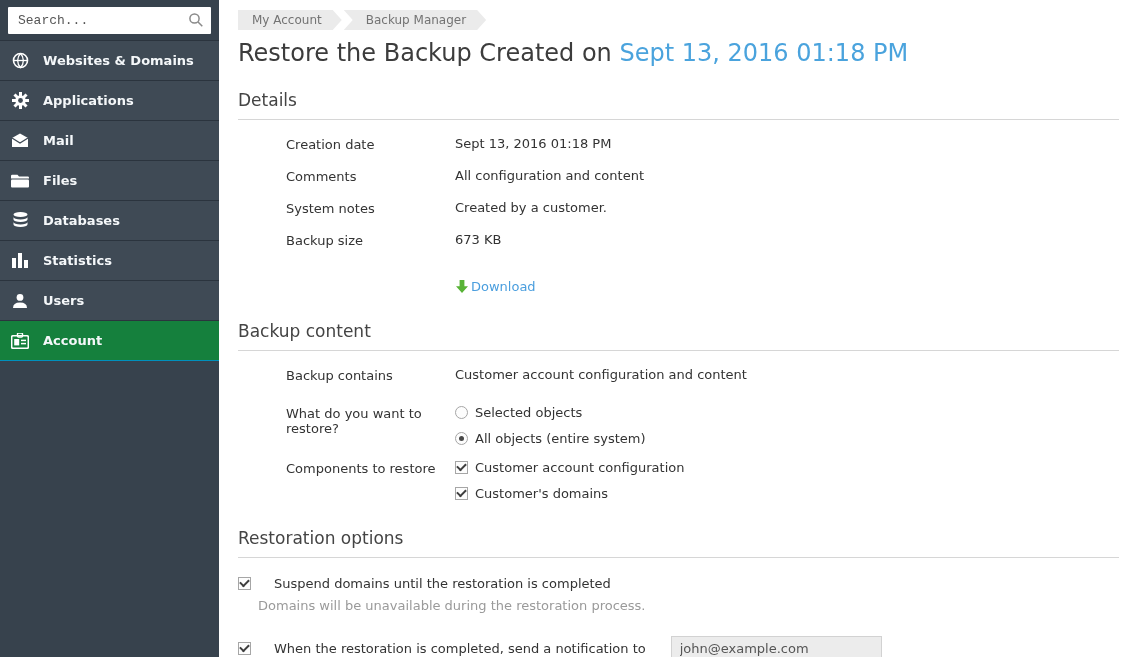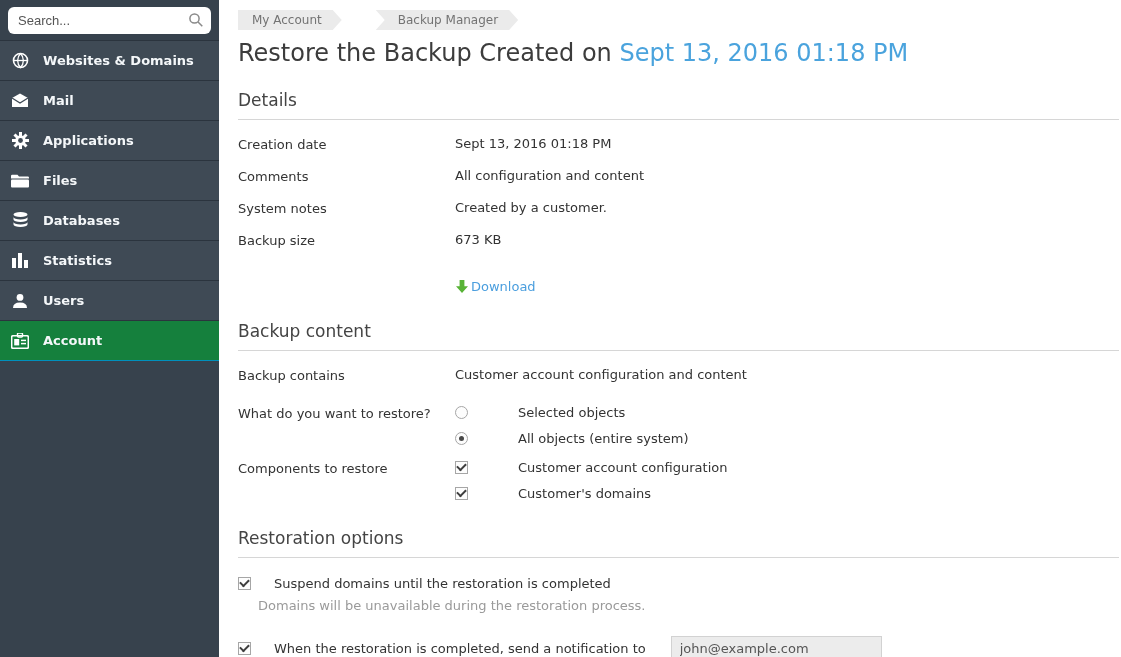--- a/index.html
+++ b/index.html
@@ -11,63 +11,63 @@
     overflow: hidden;
     font-size: 13px;
     color: #333;
   }
 
   
   .sidebar { width:219px; min-width:219px; background:#37424d; height:657px; }
   .search-wrap { padding:7px 8px 6px 8px; border-bottom:1px solid #2b343e; }
   .search-box { position:relative; }
   .search-box input {
-    width:100%; height:27px; border:none; border-radius:6px;
+    width:100%; height:27px; border:none; border-radius:1px;
     padding:0 30px 0 10px; font-size:13px; color:#444; outline:none;
-    font-family: Liberation Sans, sans-serif;
+    font-family: Liberation Mono, monospace;
   }
   .search-box input::placeholder { color:#555; opacity:1; }
   .search-icon { position:absolute; right:7px; top:5px; }
 
   .nav-item {
     height:40px; display:flex; align-items:center; gap:13px;
     padding-left:10px; background:#3f4a55; border-bottom:1px solid #2b343e;
     color:#f4f7f9; font-size:13px; font-weight:600; cursor:pointer;
   }
   .nav-item.active { background:#15803d; border-bottom-color:#0090bd; }
   .nav-icon { width:20px; height:18px; display:flex; align-items:center; justify-content:center; }
 
   
   .content { flex:1; padding:10px 2px 0 19px; background:#fff; overflow:hidden; }
 
-  .breadcrumb { display:flex;gap:32px; }
+  .breadcrumb { display:flex; }
   .crumb {
     background:#ebebeb; color:#737373; font-size:12px; line-height:20px;
     padding:0 20px 0 14px; margin-right:2px; cursor:pointer;
     clip-path: polygon(0 0, calc(100% - 9px) 0, 100% 50%, calc(100% - 9px) 100%, 0 100%);
   }
   .crumb.notched {
     padding-left:22px;
     clip-path: polygon(0 0, calc(100% - 9px) 0, 100% 50%, calc(100% - 9px) 100%, 0 100%, 9px 50%);
   }
 
   h1.page-title { margin-top:9px; font-size:24px; font-weight:400; color:#3c3c3c; letter-spacing:0; }
   h1.page-title .date { color:#4aa3dd; }
 
   h2.section-heading {
     font-size:17px; font-weight:400; color:#444;
     margin-top:27px; padding-bottom:9px; border-bottom:1px solid #d6d6d6;
   }
   h2.first { margin-top:23px; }
 
   .form-row { display:grid; grid-template-columns:217px 1fr; margin-top:16px; align-items:start; }
-  .form-row .lbl { color:#333; padding-top:1px; }
+  .form-row .lbl { color:#333; padding-top:1px;margin-left:48px; }
   .form-row .val { color:#333; }
 
-  .choice-row { margin-bottom:11px; display:flex; align-items:center;gap:43px; }
+  .choice-row { margin-bottom:11px; display:flex; align-items:center; }
   .choice-row:last-child { margin-bottom:0; }
   .choice-row label { cursor:pointer; }
 
   
   input[type="checkbox"], input[type="radio"] {
     appearance:none; -webkit-appearance:none;
     width:13px; height:13px; border:1px solid #a6a6a6; background:#fdfdfd;
     margin:0 7px 0 0; position:relative; cursor:pointer; flex:none; vertical-align:-2px;
   }
   input[type="radio"] { border-radius:50%; }
@@ -119,44 +119,44 @@
         <svg width="17" height="17" viewBox="0 0 17 17">
             <circle cx="8.5" cy="8.5" r="7" fill="none" stroke="#fff" stroke-width="1.6"></circle>
             <path d="M8.5 1.5 a10 10 0 0 0 0 14 a10 10 0 0 0 0 -14" fill="none" stroke="#fff" stroke-width="1.3"></path>
             <line x1="1.6" y1="8.5" x2="15.4" y2="8.5" stroke="#fff" stroke-width="1.3"></line>
           </svg>
       </span>
       <span>Websites &amp; Domains</span>
     </div>
     <div class="nav-item">
       <span class="nav-icon">
-        <svg width="18" height="15" viewBox="0 0 18 15">
-            <path d="M1 5 L9 0.5 L17 5 L17 14 L1 14 Z" fill="#fff"></path>
-            <path d="M1 5 L9 10 L17 5" fill="none" stroke="#3f4a55" stroke-width="1.4"></path>
-          </svg>
-      </span>
-      <span>Mail</span>
-    </div>
-    <div class="nav-item">
-      <span class="nav-icon">
         <svg width="17" height="17" viewBox="0 0 17 17">
             <g fill="#fff">
               <rect x="7" y="0" width="3" height="17"></rect>
               <rect x="0" y="7" width="17" height="3"></rect>
               <rect x="7" y="0" width="3" height="17" transform="rotate(45 8.5 8.5)"></rect>
               <rect x="7" y="0" width="3" height="17" transform="rotate(-45 8.5 8.5)"></rect>
               <circle cx="8.5" cy="8.5" r="5.2"></circle>
             </g>
             <circle cx="8.5" cy="8.5" r="2.4" fill="#3f4a55"></circle>
           </svg>
       </span>
       <span>Applications</span>
     </div>
     <div class="nav-item">
       <span class="nav-icon">
+        <svg width="18" height="15" viewBox="0 0 18 15">
+            <path d="M1 5 L9 0.5 L17 5 L17 14 L1 14 Z" fill="#fff"></path>
+            <path d="M1 5 L9 10 L17 5" fill="none" stroke="#3f4a55" stroke-width="1.4"></path>
+          </svg>
+      </span>
+      <span>Mail</span>
+    </div>
+    <div class="nav-item">
+      <span class="nav-icon">
         <svg width="18" height="14" viewBox="0 0 18 14">
             <path d="M0 2 Q0 0.8 1.2 0.8 L6.5 0.8 L8 2.6 L16.8 2.6 Q18 2.6 18 3.8 L18 4.6 L0 4.6 Z" fill="#fff"></path>
             <rect x="0" y="5.6" width="18" height="8" rx="1" fill="#fff"></rect>
           </svg>
       </span>
       <span>Files</span>
     </div>
     <div class="nav-item">
       <span class="nav-icon">
         <svg width="15" height="17" viewBox="0 0 15 17">

